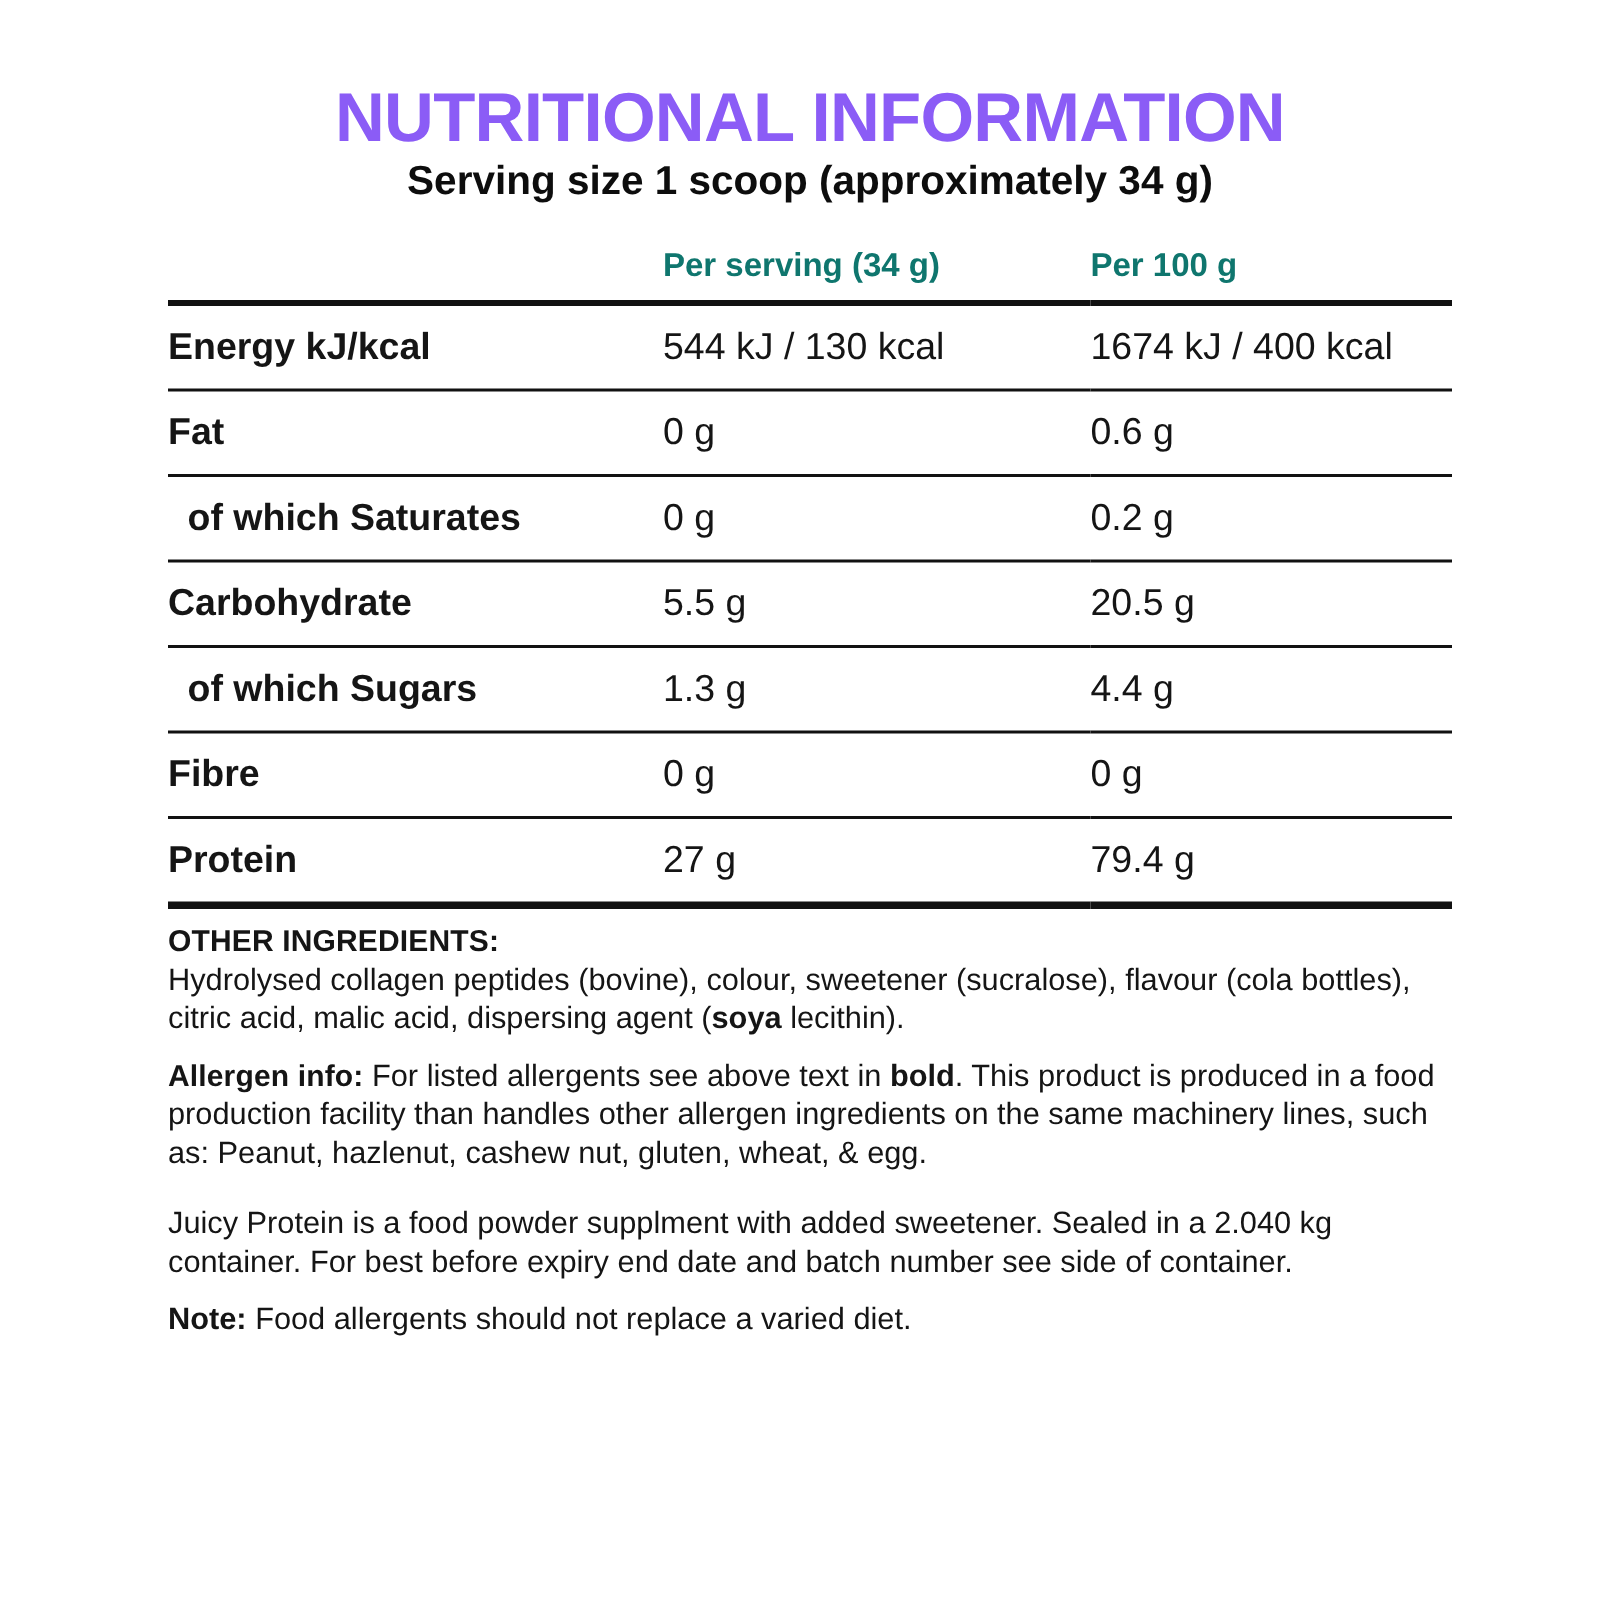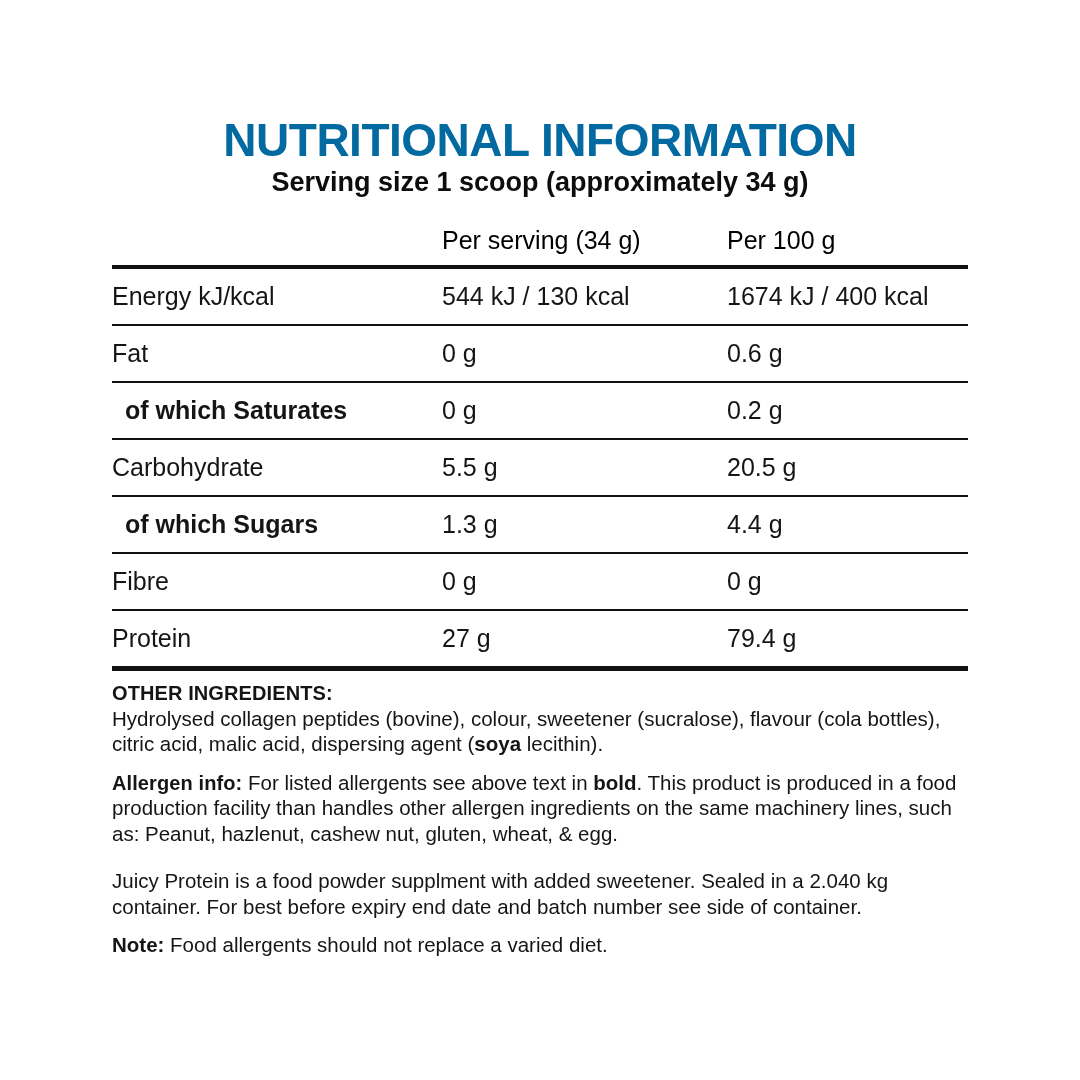--- a/index.html
+++ b/index.html
@@ -19,60 +19,60 @@
     width: 1080px;
     height: 1080px;
     box-sizing: border-box;
     padding: 0;
   }
   .title {
     text-align: center;
     font-size: 46px;
     font-weight: bold;
     letter-spacing: -0.5px;
-    margin-top: 113px;
-    color: #0369a1;
+    margin-top: 51px;
+    color: #8b5cf6;
   }
   .subtitle {
     text-align: center;
     font-size: 27px;
     font-weight: bold;
     color: #0d0d0d;
   }
   table.nutri {
     width: 856px;
     margin: 22px auto 0 auto;
     border-collapse: collapse;
     table-layout: fixed;
   }
   table.nutri col.c1 { width: 330px; }
   table.nutri col.c2 { width: 285px; }
   table.nutri col.c3 { width: 241px; }
   table.nutri th {
     text-align: left;
-    font-size: 25px;
-    font-weight: normal;
+    font-size: 22px;
+    font-weight: bold;
     padding: 6px 0 10px 0;
-    color: #000000;
+    color: #0f766e;
   }
   table.nutri thead tr th {
     border-bottom: 4px solid #111111;
   }
   table.nutri tbody td {
     font-size: 25px;
     padding: 13px 0 13px 0;
     border-bottom: 2px solid #111111;
     vertical-align: middle;
     color: #151515;
   }
   table.nutri tbody tr:last-child td {
     border-bottom: 5px solid #111111;
   }
   td.label {
-    font-weight: normal;
+    font-weight: bold;
     color: #0d0d0d;
   }
   td.label.indent {
     padding-left: 13px;
     font-weight: bold;
     margin-top: 11px;
   }
   .notes {
     width: 856px;
     margin: 10px auto 0 auto;

